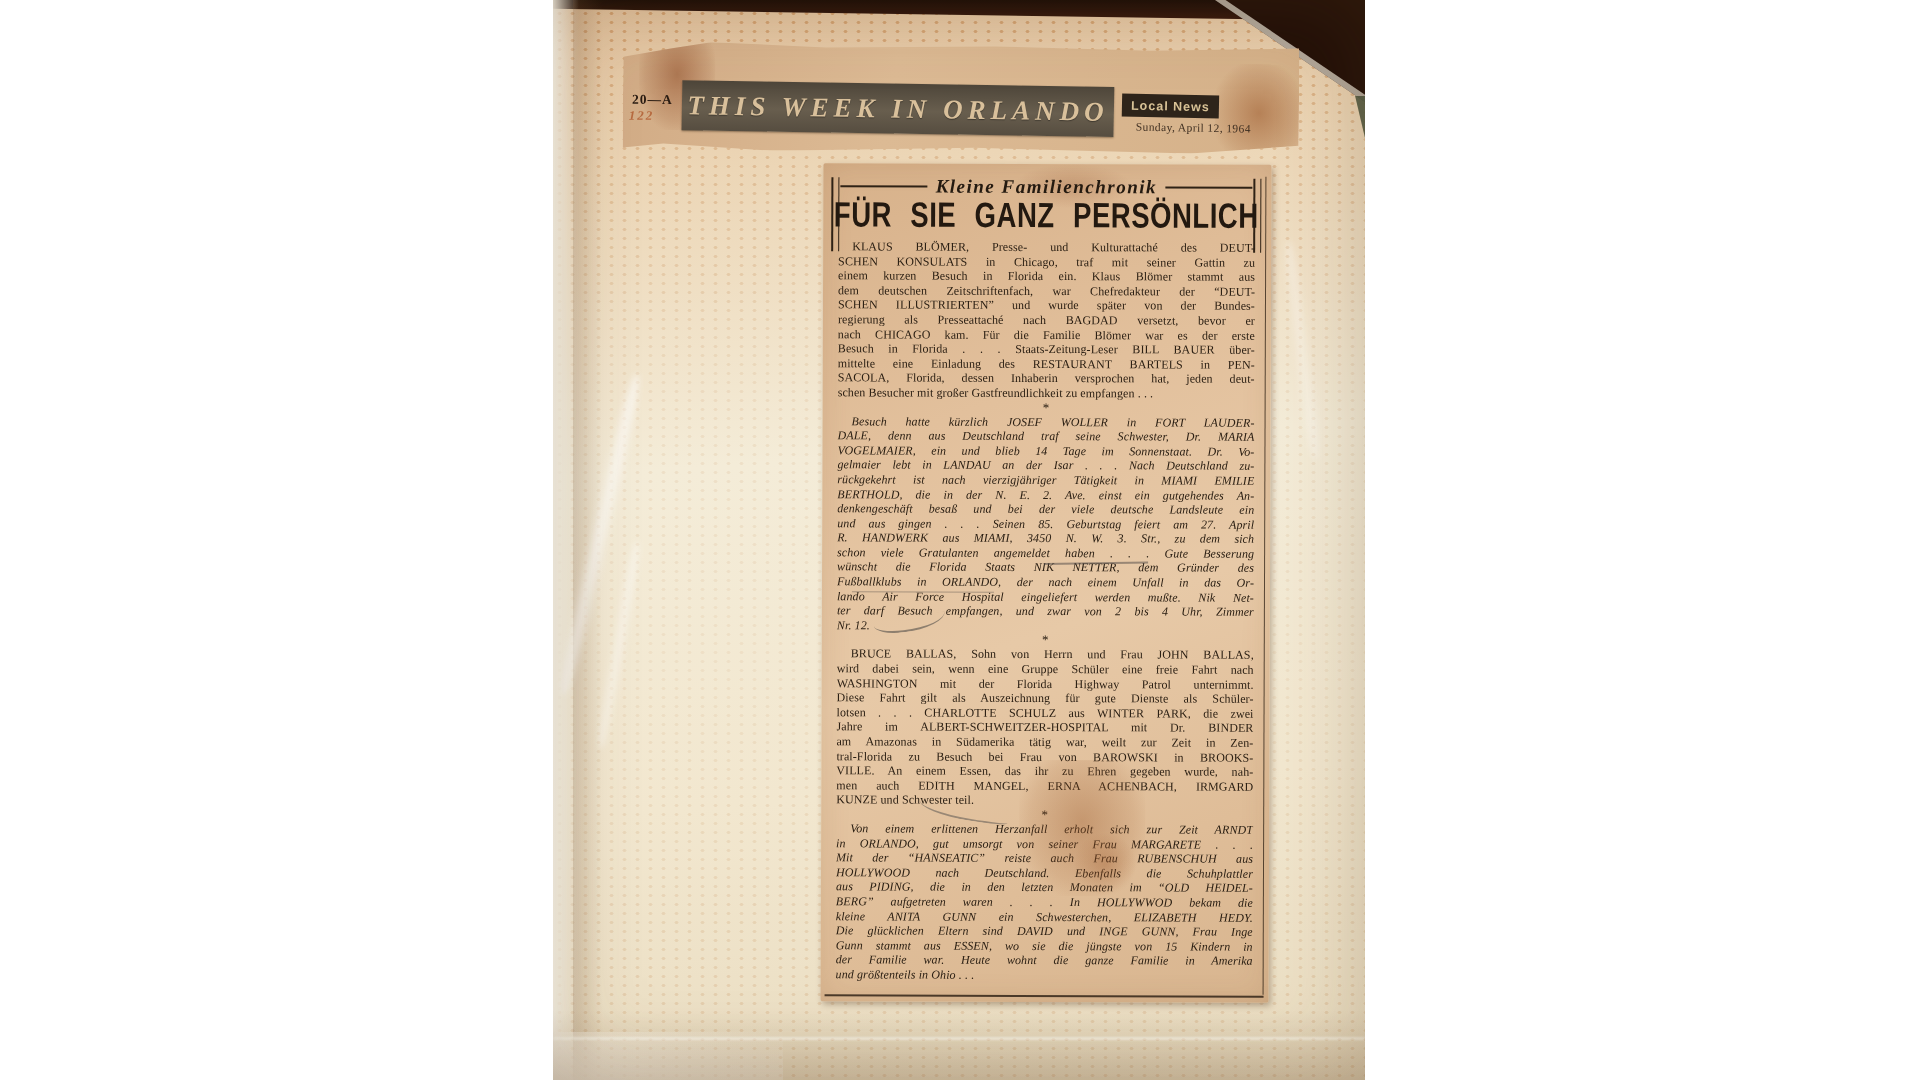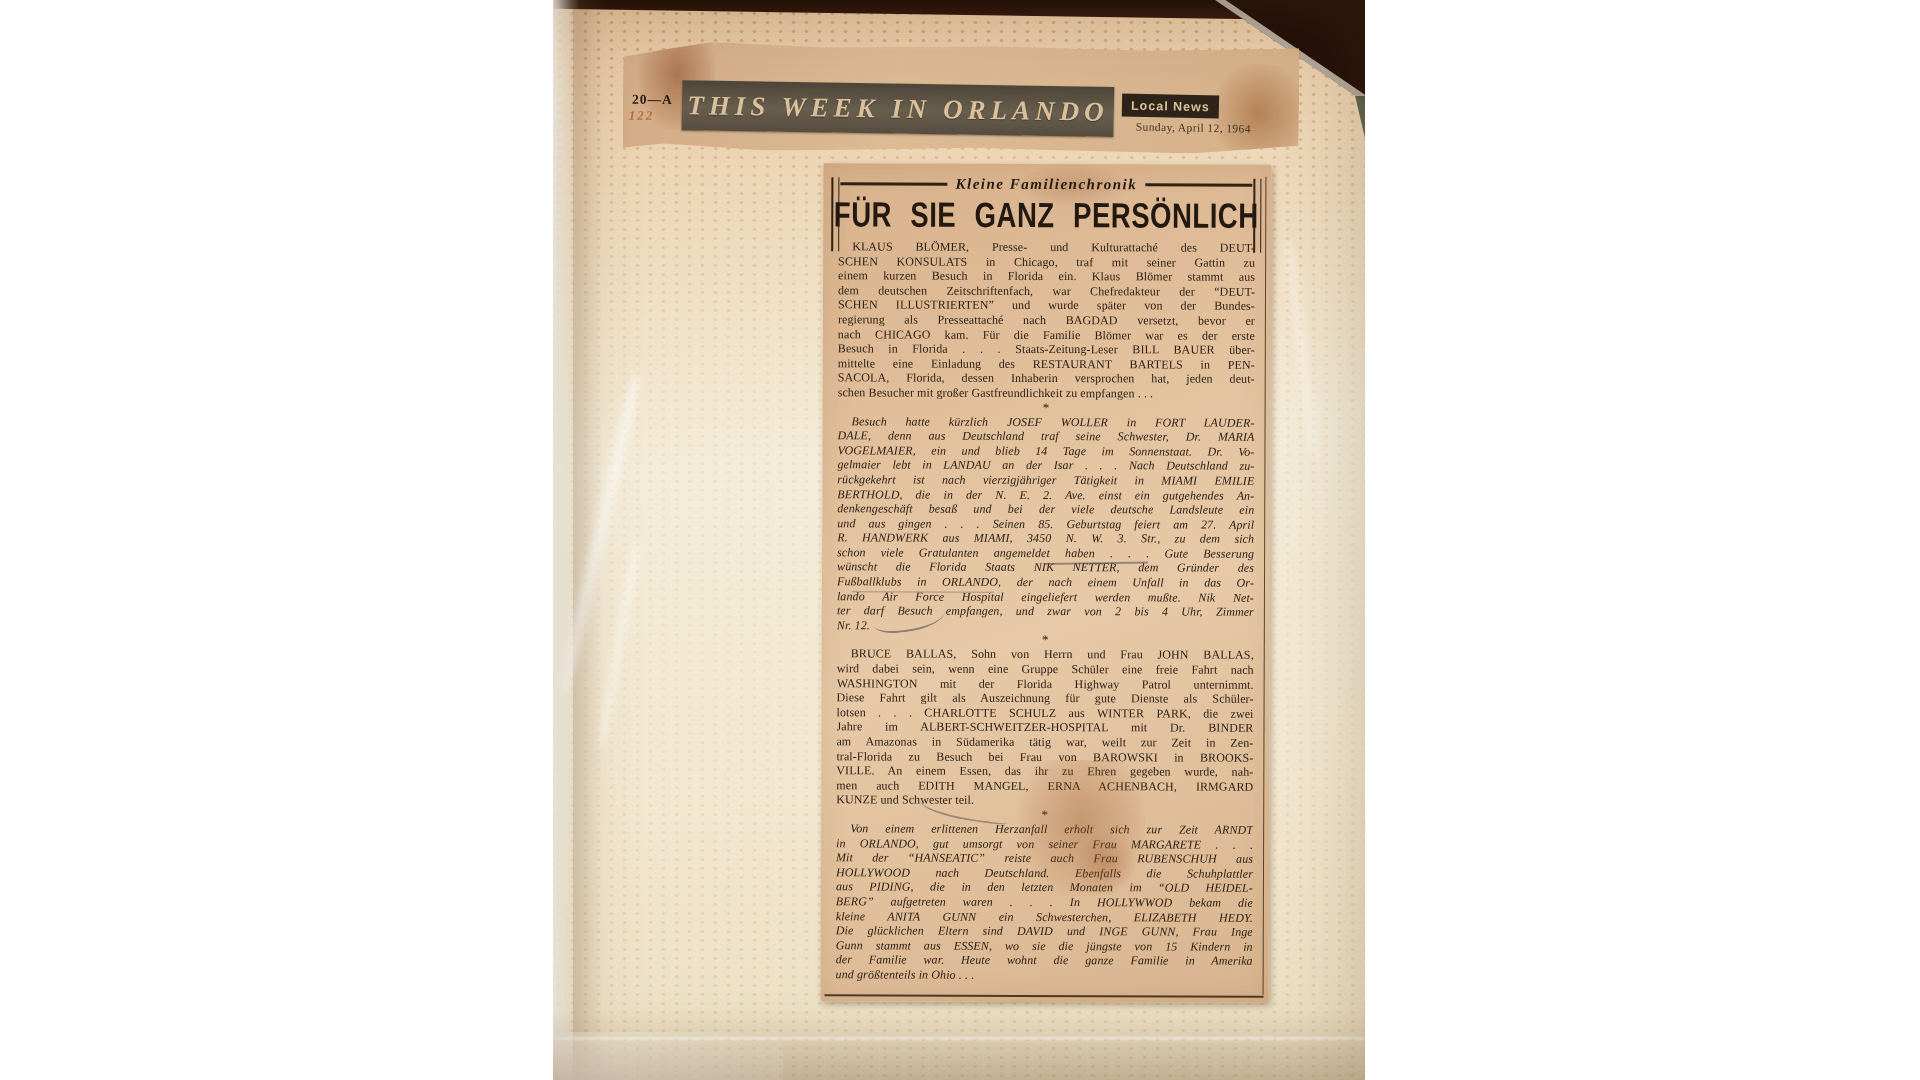--- a/index.html
+++ b/index.html
@@ -73,21 +73,21 @@
         box-shadow:2px 3px 6px rgba(80,50,25,.35),inset 0 0 30px rgba(120,70,30,.14);
         transform:rotate(.2deg);border-radius:2px;}
   .rule-right{position:absolute;right:5px;top:12px;bottom:8px;border-right:1.5px solid rgba(40,28,16,.75);}
   .rule-bottom{position:absolute;left:4px;right:5px;bottom:5px;border-bottom:2px solid rgba(40,28,16,.8);}
   .head-frame{position:absolute;left:8px;right:10px;top:8px;height:66px;}
   .frame-left,.frame-right{position:absolute;top:6px;height:74px;width:5px;
         border-left:2px solid #2f2215;border-right:1px solid #2f2215;}
   .frame-left{left:0;} .frame-right{right:0;}
   .kicker-row{position:absolute;left:9px;right:9px;top:4px;display:flex;align-items:center;gap:8px;}
   .kicker-line{flex:1;height:2.5px;background:#2f2215;}
-  .kicker-text{font-weight:bold;font-style:italic;font-size:15px;color:#241a10;
+  .kicker-text{font-weight:bold;font-style:italic;font-size:19px;color:#241a10;
         letter-spacing:1.5px;white-space:nowrap;}
   .headline{position:absolute;left:0;right:0;top:24px;text-align:center;
         font-family:"Liberation Sans",sans-serif;font-weight:bold;font-size:27px;color:#231910;
         word-spacing:10px;letter-spacing:.5px;white-space:nowrap;
         transform:scale(1.02,1.3);transform-origin:center top;}
   .cbody{position:absolute;left:15px;right:16px;top:76px;}
   .line{font-size:12px;line-height:14.6px;color:#2c2014;letter-spacing:.1px;
         text-align:justify;text-align-last:justify;height:14.6px;overflow:hidden;}
   .line.last{text-align-last:left;}
   .para .line:first-child{text-indent:14px;}

